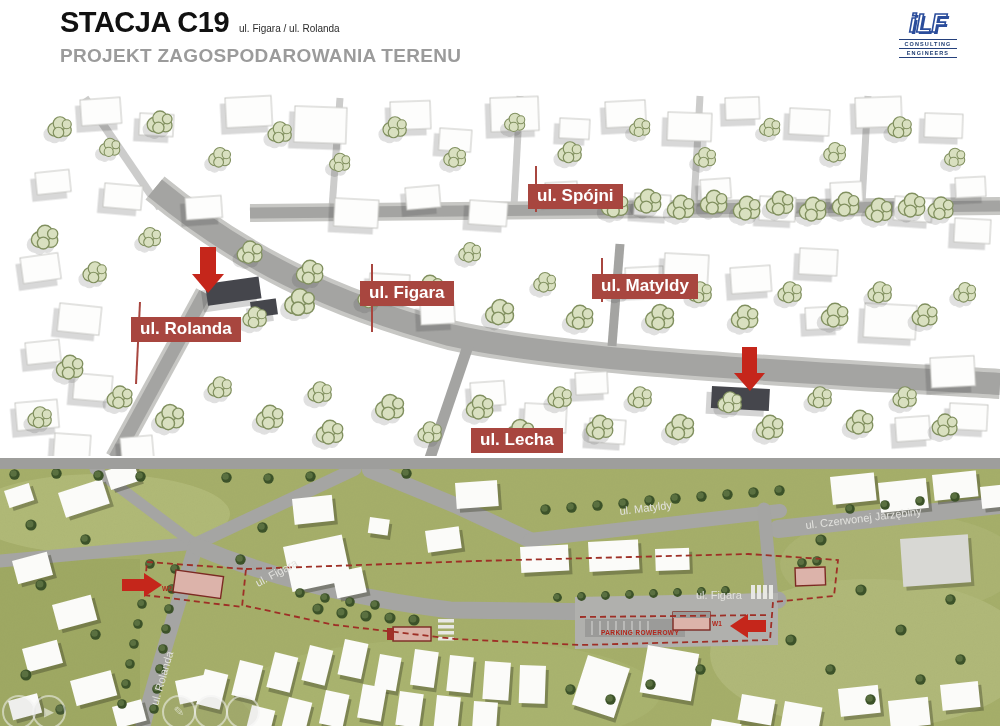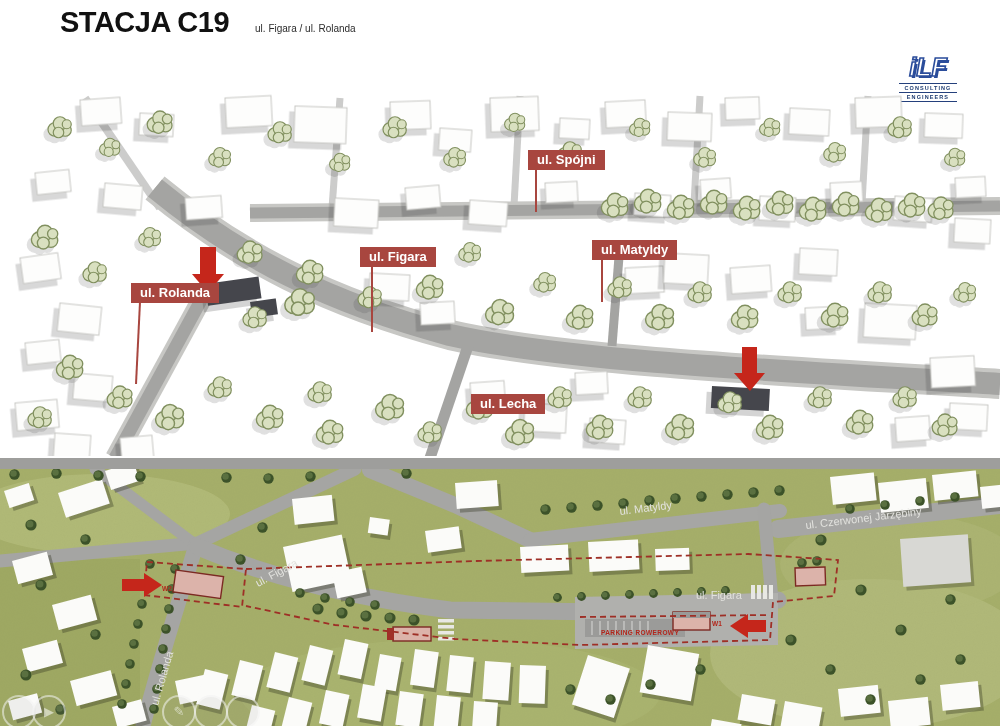--- a/index.html
+++ b/index.html
@@ -1,26 +1,26 @@
 <!DOCTYPE html>
 <html><head>
 <meta charset="utf-8">
 <style>
   html,body{margin:0;padding:0;background:#ffffff;}
   .slide{position:relative;width:1000px;height:726px;background:#ffffff;overflow:hidden;
          font-family:"Liberation Sans",sans-serif;}
   
   .hdr{position:absolute;left:60px;top:6px;}
-  .title-row{display:flex;align-items:baseline;gap:26px;}
+  .title-row{display:flex;align-items:baseline;gap:10px;}
   .title-main{font-size:29px;font-weight:700;color:#111;letter-spacing:-0.5px;}
   .title-street{font-size:10px;color:#2b2b2b;}
   .subtitle{margin-top:6px;font-size:19px;font-weight:700;color:#9b9b9b;letter-spacing:.3px;}
   .logo{position:absolute;left:899px;top:10px;width:58px;text-align:center;}
   .logo-mark{font-size:25px;font-weight:800;font-style:italic;color:#fff;
-             -webkit-text-stroke:1.6px #2b4d9b;text-shadow:2px 2px 0 #2b4d9b;line-height:26px;margin-top:44px;}
+             -webkit-text-stroke:1.6px #2b4d9b;text-shadow:2px 2px 0 #2b4d9b;line-height:26px;}
   .logo-cap{margin-top:3px;border-top:1px solid #24407c;}
   .logo-cap div{font-size:5.5px;letter-spacing:1.1px;color:#1c3a70;font-weight:700;
                 border-bottom:1px solid #24407c;padding:1px 0;}
   
   .scene3d{position:absolute;left:0;top:88px;}
   .divider{position:absolute;left:0;top:456px;width:1000px;height:11px;background:#9e9e9c;
            border-top:2px solid #fff;border-bottom:2px solid #fff;}
   .plan{position:absolute;left:0;top:469px;}
   .b3{fill:#fdfdfc;stroke:#c7c7c4;stroke-width:1;filter:drop-shadow(-5px 6px 0 rgba(40,40,40,.18));}
   .bd{fill:#45464c;filter:drop-shadow(-5px 6px 0 rgba(40,40,40,.2));}
@@ -30,38 +30,39 @@
   .road3{stroke:#a4a4a2;fill:none;}
   .case3{stroke:#c7c7c4;fill:none;}
   .minor3{stroke:#cccccb;fill:none;}
   .leader{stroke:#a8463f;stroke-width:2;}
   .arrow{fill:#c5261b;}
   .bound{fill:none;stroke:#9e2f26;stroke-width:1.8;stroke-dasharray:6 4;}
   .pink{fill:#dcb3aa;stroke:#7c2a23;stroke-width:1.4;}
   .stxt{font-family:"Liberation Sans",sans-serif;font-size:11px;fill:#e2e2de;}
   .rtxt{font-family:"Liberation Sans",sans-serif;fill:#b3261c;font-weight:700;}
   
-  .badge{position:absolute;background:#a8463f;color:#fff;font-size:13px;font-weight:700;
-         padding:2px 9px 3px;white-space:nowrap;}
+  .badge{position:absolute;background:#a8463f;color:#fff;font-size:17px;font-weight:700;
+         padding:2px 9px 3px;white-space:nowrap;margin-top:34px;}
   
   .ctrls{position:absolute;left:0;top:695px;width:340px;height:31px;}
   .ctl{position:absolute;top:0;width:30px;height:30px;border-radius:50%;
        border:2px solid rgba(255,255,255,.5);background:rgba(130,130,130,.10);
        color:rgba(255,255,255,.55);font-size:13px;line-height:30px;text-align:center;}
 </style>
 </head>
 <body>
 
 <div class="slide">
 
   <div class="hdr">
     <div class="title-row">
       <span class="title-main">STACJA C19</span>
       <span class="title-street">ul. Figara / ul. Rolanda</span>
     </div>
+    <div class="subtitle">PROJEKT ZAGOSPODAROWANIA TERENU</div>
   </div>
   <div class="logo">
     <div class="logo-mark">iLF</div>
     <div class="logo-cap">
       <div>CONSULTING</div>
       <div>ENGINEERS</div>
     </div>
   </div>
 
   <svg class="scene3d" width="1000" height="368" viewBox="0 0 1000 368">

